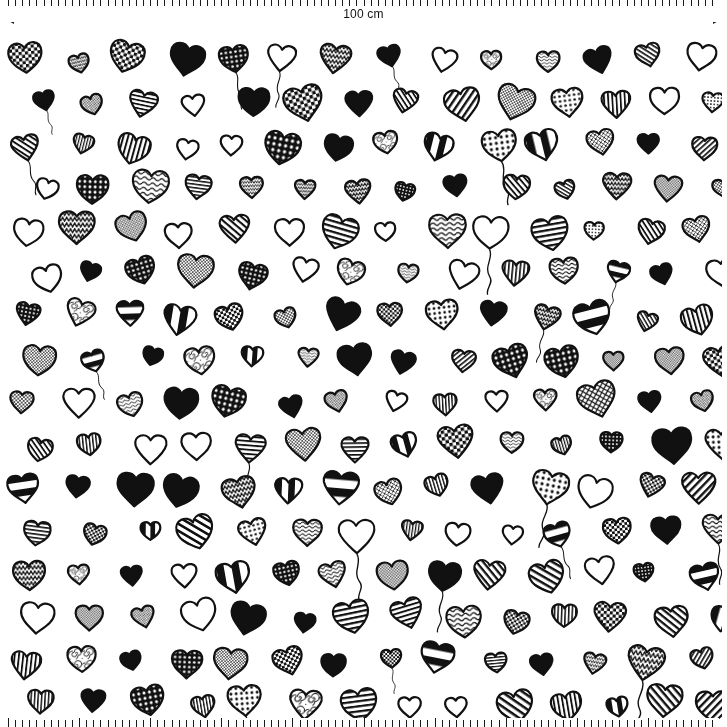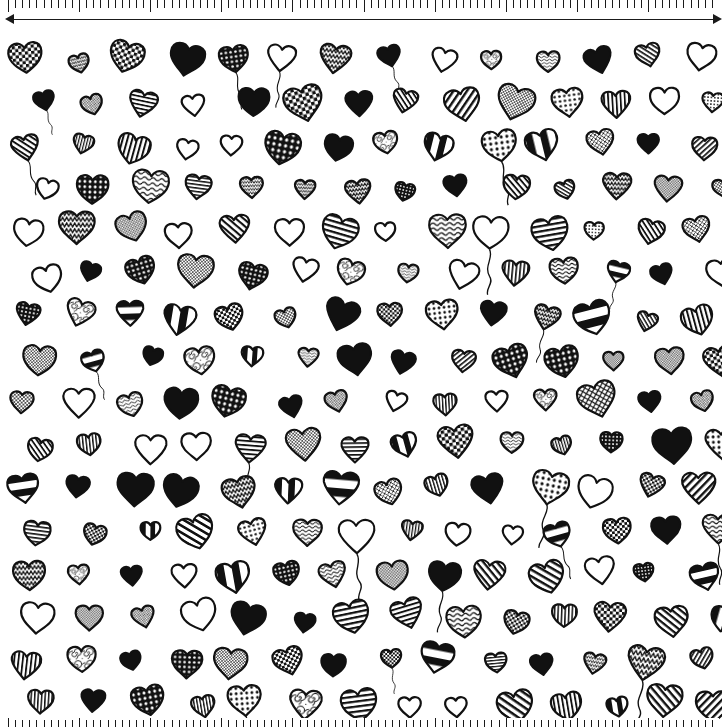--- a/index.html
+++ b/index.html
@@ -228,20 +228,21 @@
         <div class="tick" style="left: 668px;"></div>
         <div class="tick" style="left: 675px;"></div>
         <div class="tick" style="left: 683px;"></div>
         <div class="tick" style="left: 690px;"></div>
         <div class="tick" style="left: 697px;"></div>
         <div class="tick" style="left: 704px;"></div>
       </div>
     <div id="arrow-line"></div>
     <div class="arrow-head left"></div>
     <div class="arrow-head right"></div>
+    <div id="ruler-label"><span>100 cm</span></div>
   </div>
 
   <div id="pattern-area">
     <svg id="pattern-svg" width="717" height="688" viewBox="0 0 717 688" xmlns="http://www.w3.org/2000/svg">
       <defs>
 
         <pattern id="hstripe" width="6" height="6" patternUnits="userSpaceOnUse">
           <rect width="6" height="6" fill="#ffffff"></rect>
           <rect width="6" height="2.6" y="0" fill="#111111"></rect>
         </pattern>

